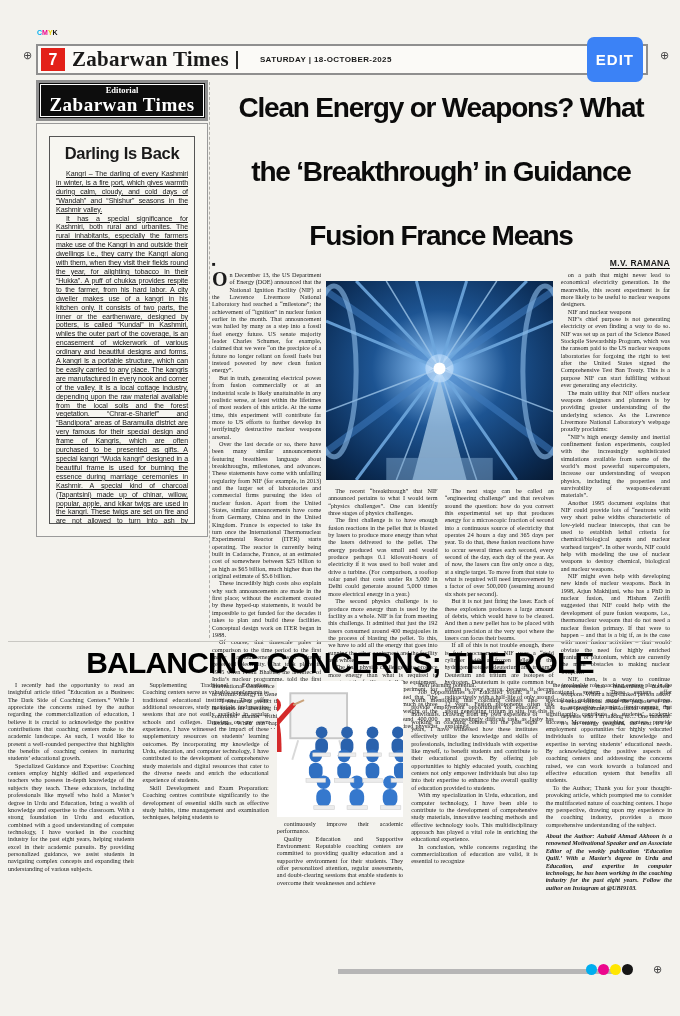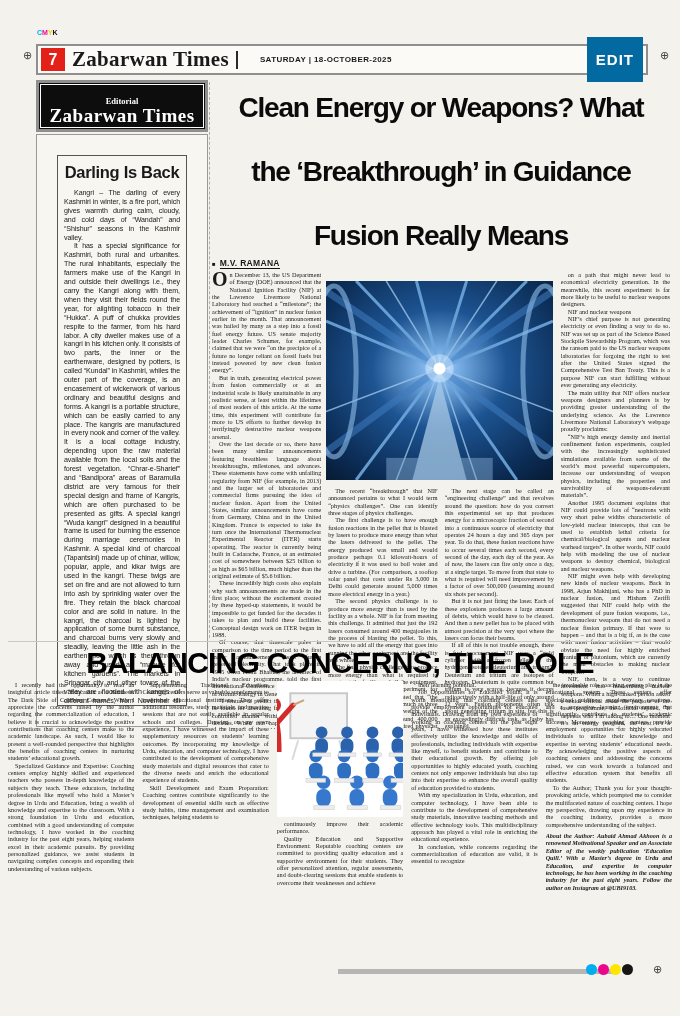--- a/index.html
+++ b/index.html
@@ -19,42 +19,42 @@
   .foot-dots i { width:11px; height:11px; border-radius:50%; display:block; }
   .d-c{background:#00aeef}.d-m{background:#ec068d}.d-y{background:#ffe600}.d-k{background:#161616}
 
   
   .masthead-bar { position:absolute; left:36px; top:44px; width:612px; height:31px; background:#fbfaf7;
                   border:2px solid #8f8f8f; display:flex; align-items:center; gap:7px; padding:2px 3px; }
   .pagenum { width:24px; height:23px; background:#e32119; color:#fff; font:900 16px/23px "Liberation Sans", sans-serif; text-align:center; }
   .masthead { font:700 21px "Liberation Serif", serif; letter-spacing:0.3px; white-space:nowrap; }
   .mast-divider { width:2px; height:18px; background:#2a2a2a; }
   .dateline { font:700 8px "Liberation Sans", sans-serif; letter-spacing:0.4px; margin-left:3px;padding-left:12px; }
-  .edit-tag { margin-left:auto; background:#0369a1; color:#fff; font:900 15px/21px "Liberation Sans", sans-serif;
-              padding:12px 9px; letter-spacing:1px; }
+  .edit-tag { margin-left:auto; background:#3b82f6; color:#fff; font:900 15px/21px "Liberation Sans", sans-serif;
+              padding:12px 9px; letter-spacing:1px;border-radius:7px; }
 
   
   .editorial { position:absolute; left:36px; top:80px; width:172px; }
   .ed-banner { background:#0d0d0d; border:3px solid #8f8f8f; padding:1px; text-align:center; color:#fff; }
-  .ed-banner-inner { border:1px solid #fff; padding:11px 2px 2px; }
+  .ed-banner-inner { border:1px solid #fff; padding:0 2px 2px; }
   .ed-kicker { font:700 8.5px "Liberation Serif", serif; }
   .ed-banner-title { font:700 19px/19px "Liberation Serif", serif; letter-spacing:0.5px; white-space:nowrap; }
-  .ed-box { margin-top:2px; border:1px solid #9a9a9a; padding:20px; height:593px; background:#f7f6f1; }
+  .ed-box { margin-top:2px; border:1px solid #9a9a9a; padding:12px; height:414px; background:#f7f6f1; }
   .ed-box-inner { border:1px solid #555; padding:5px 6px; height:100%; overflow:hidden; }
   .ed-headline { font:900 16.5px "Liberation Sans", sans-serif; text-align:center; margin:2px 0 7px; letter-spacing:-0.3px; }
-  .ed-body p { font:7.1px/8.9px "Liberation Sans", sans-serif; text-align:justify; text-indent:10px; letter-spacing:-0.1px; }
+  .ed-body p { font:7.1px/8.9px "Liberation Sans", sans-serif; text-align:justify; text-indent:10px; letter-spacing:-0.1px;text-decoration:underline; }
 
   
   .vrule { position:absolute; left:209px; top:82px; height:556px; border-left:1px dashed #b0afa9; }
   .hdiv  { position:absolute; left:8px; top:641px; width:664px; border-top:1px solid #c9c8c3; }
 
   
   .fusion { position:absolute; left:212px; top:60px; width:458px; }
   .f-hline { font:900 28px/32px "Liberation Sans", sans-serif; text-align:center; letter-spacing:-1.2px; color:#0b0b0b;margin-top:32px; }
-  .byline { display:flex; align-items:center; gap:4px; margin:6px 0 2px; }
+  .byline { display:flex; align-items:center; gap:20px; margin:6px 0 2px;justify-content:space-between; }
   .bullet { font-size:6px; line-height:6px; }
   .byline-name { font:700 8.5px "Liberation Sans", sans-serif; border-bottom:1px solid #111; letter-spacing:0.3px; }
   .f-cols { position:relative; display:flex; gap:7px; margin-top:2px; height:458px; overflow:hidden; }
   .fcol { flex:1; overflow:hidden; }
   .fcol p, .ccol p { font:6.2px/7.35px "Liberation Serif", serif; text-align:justify; text-indent:7px; }
   .noind { text-indent:0 !important; }
   .pad { padding-top:216px; }
   .f-photo { position:absolute; left:114px; top:10px; width:227px; height:199px; }
   .f-photo svg, .c-illus svg { width:100%; height:100%; display:block; }
   .dcap { float:left; font:700 20px/17px "Liberation Serif", serif; padding-right:2px; }
@@ -104,21 +104,21 @@
       </div>
     </div>
   </section>
 
   <div class="vrule"></div>
 
   <section class="fusion">
     <h1>
       <div class="f-hline">Clean Energy or Weapons? What</div>
       <div class="f-hline">the ‘Breakthrough’ in Guidance</div>
-      <div class="f-hline">Fusion Really Means</div>
+      <div class="f-hline">Fusion France Means</div>
     </h1>
     <div class="byline">
       <span class="bullet">■</span>
       <span class="byline-name">M.V. RAMANA</span>
     </div>
     <div class="f-cols">
       <figure class="f-photo">
         <svg viewBox="0 0 226 198" preserveAspectRatio="none">
           <defs>
             <radialGradient id="pg" cx="0.5" cy="0.44" r="0.85">

